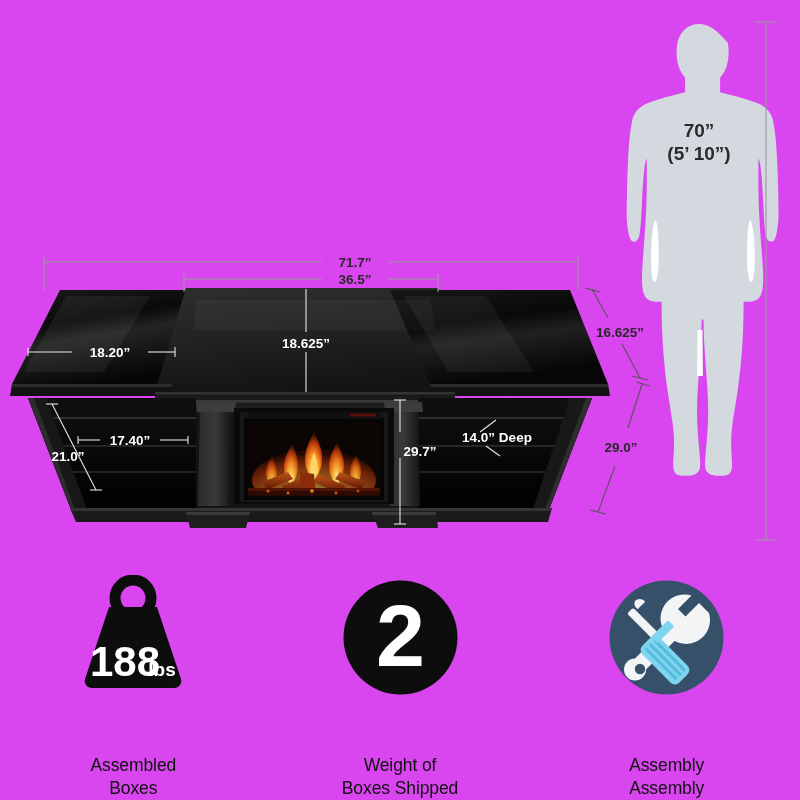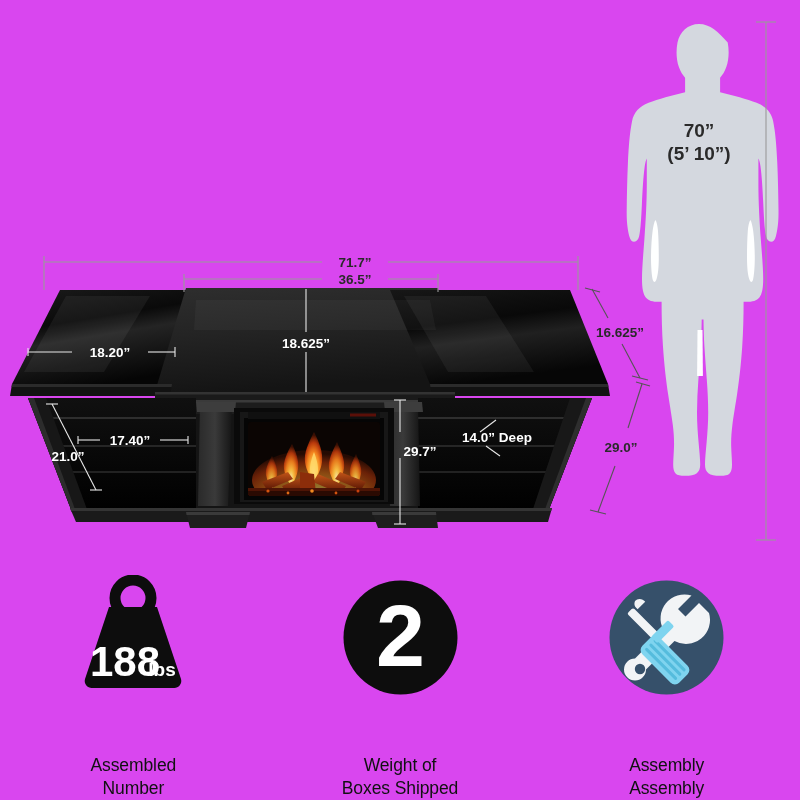--- a/index.html
+++ b/index.html
@@ -365,21 +365,21 @@
 
           <circle cx="70" cy="23" r="18" fill="none" stroke="#0d0d0d" stroke-width="11"></circle>
 
           <path fill="#0d0d0d" d="M46 32 L94 32 L118 104 a7 7 0 0 1 -7 9 L29 113 a7 7 0 0 1 -7 -9 Z"></path>
           <text x="62" y="101" font-family="Liberation Sans, sans-serif" font-size="42" font-weight="700" fill="#ffffff" text-anchor="middle">188</text>
           <text x="99" y="101" font-family="Liberation Sans, sans-serif" font-size="19" font-weight="700" fill="#ffffff" text-anchor="middle">lbs</text>
         </svg>
       </div>
       <div class="card-label">
         <span>Assembled</span>
-        <span>Number</span>
+        <span>Boxes</span>
       </div>
     </div>
 
     <div class="card">
       <div class="card-icon">
         <svg width="125" height="125" viewBox="0 0 125 125">
           <circle cx="62.5" cy="62.5" r="57" fill="#0d0d0d"></circle>
           <text x="62.5" y="91" font-family="Liberation Sans, sans-serif" font-size="88" font-weight="700" fill="#ffffff" text-anchor="middle">2</text>
         </svg>
       </div>

